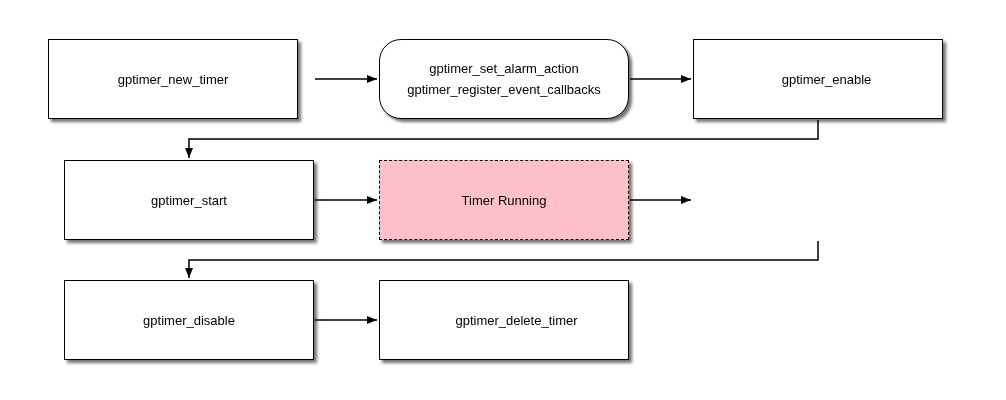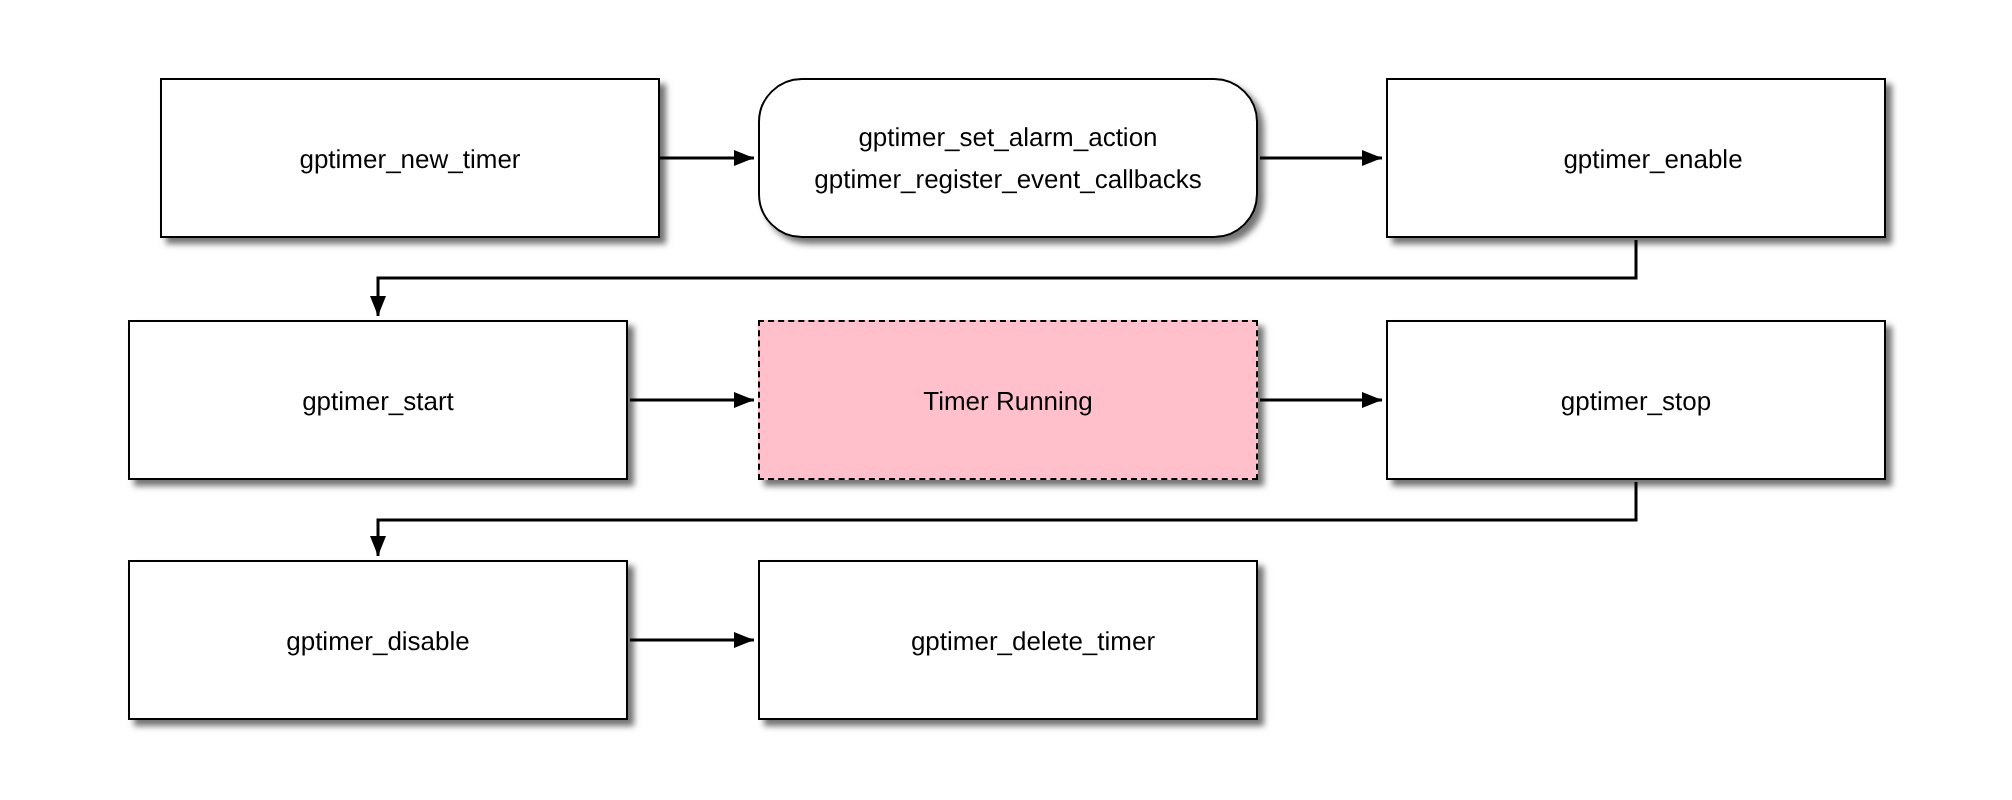--- a/index.html
+++ b/index.html
@@ -32,21 +32,21 @@
     color: #000000;
     line-height: 21px;
   }
   .node span { display: block; white-space: nowrap; }
   .node.pink {
     background: #ffc0cb;
     border: 1.5px dashed #000000;
     text-align: right;
   }
   
-  #n-new-timer     { left: 80px;  top: 39px;  }
+  #n-new-timer     { left: 48px;  top: 39px;  }
   #n-configure     { left: 379px; top: 39px; border-radius: 22px;  }
   #n-enable        { left: 693px; top: 39px; padding-left: 17px;  }
   #n-start         { left: 64px;  top: 160px; }
   #n-timer-running { left: 379px; top: 160px; }
   #n-stop          { left: 693px; top: 160px; }
   #n-disable       { left: 64px;  top: 280px; align-items: center; }
   #n-delete-timer  { left: 379px; top: 280px; padding-left: 25px; }
 
   #edges {
     position: absolute;
@@ -95,23 +95,20 @@
   </div>
 
   <div class="node" id="n-start">
     <span>gptimer_start</span>
   </div>
 
   <div class="node pink" id="n-timer-running">
     <span>Timer Running</span>
   </div>
 
-  <div class="node" id="n-stop">
-    <span>gptimer_stop</span>
-  </div>
 
   <div class="node" id="n-disable">
     <span>gptimer_disable</span>
   </div>
 
   <div class="node" id="n-delete-timer">
     <span>gptimer_delete_timer</span>
   </div>
 
 </div>

